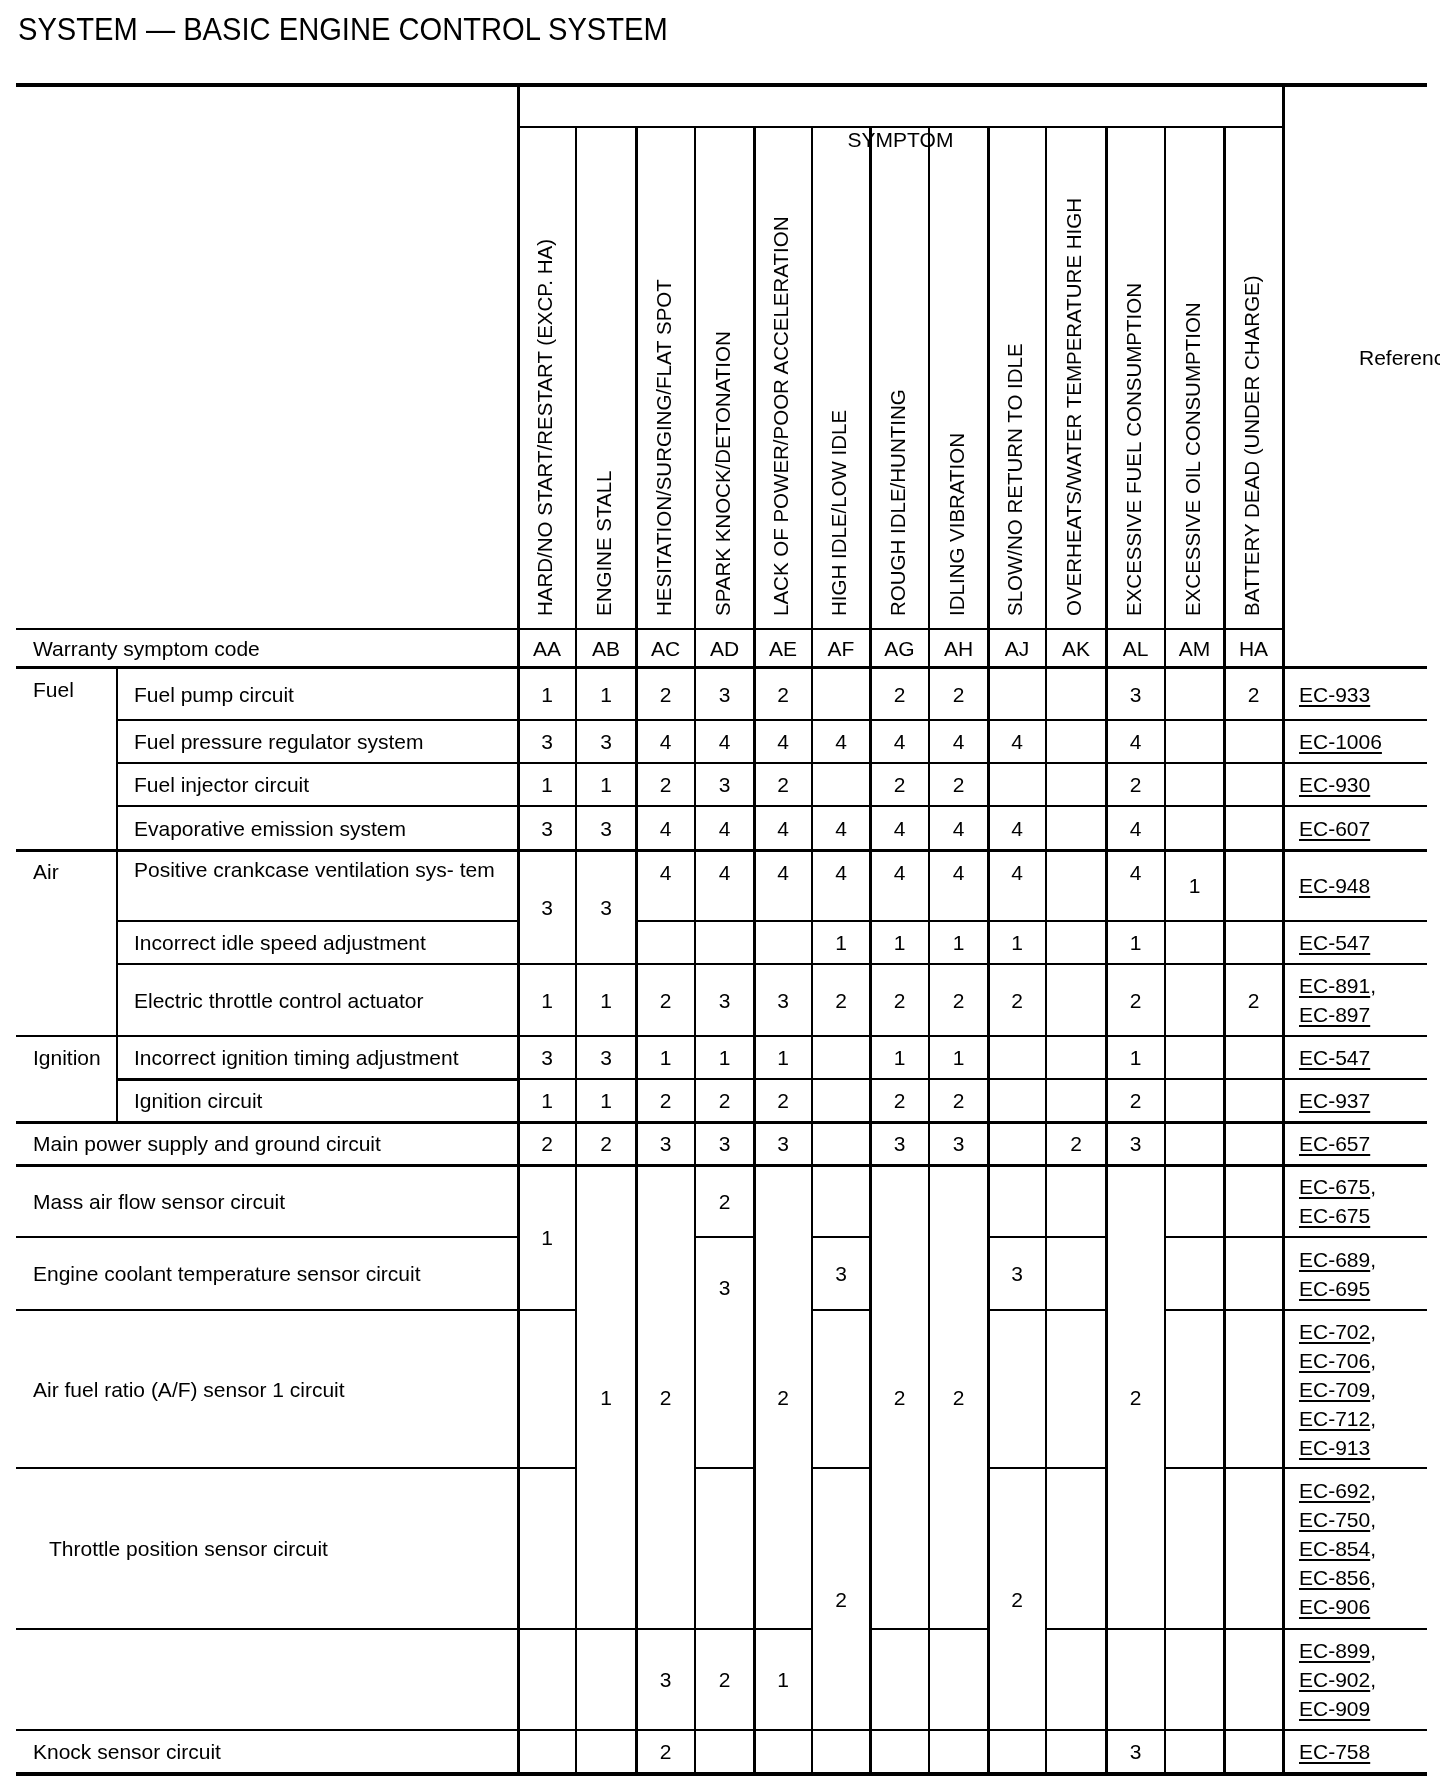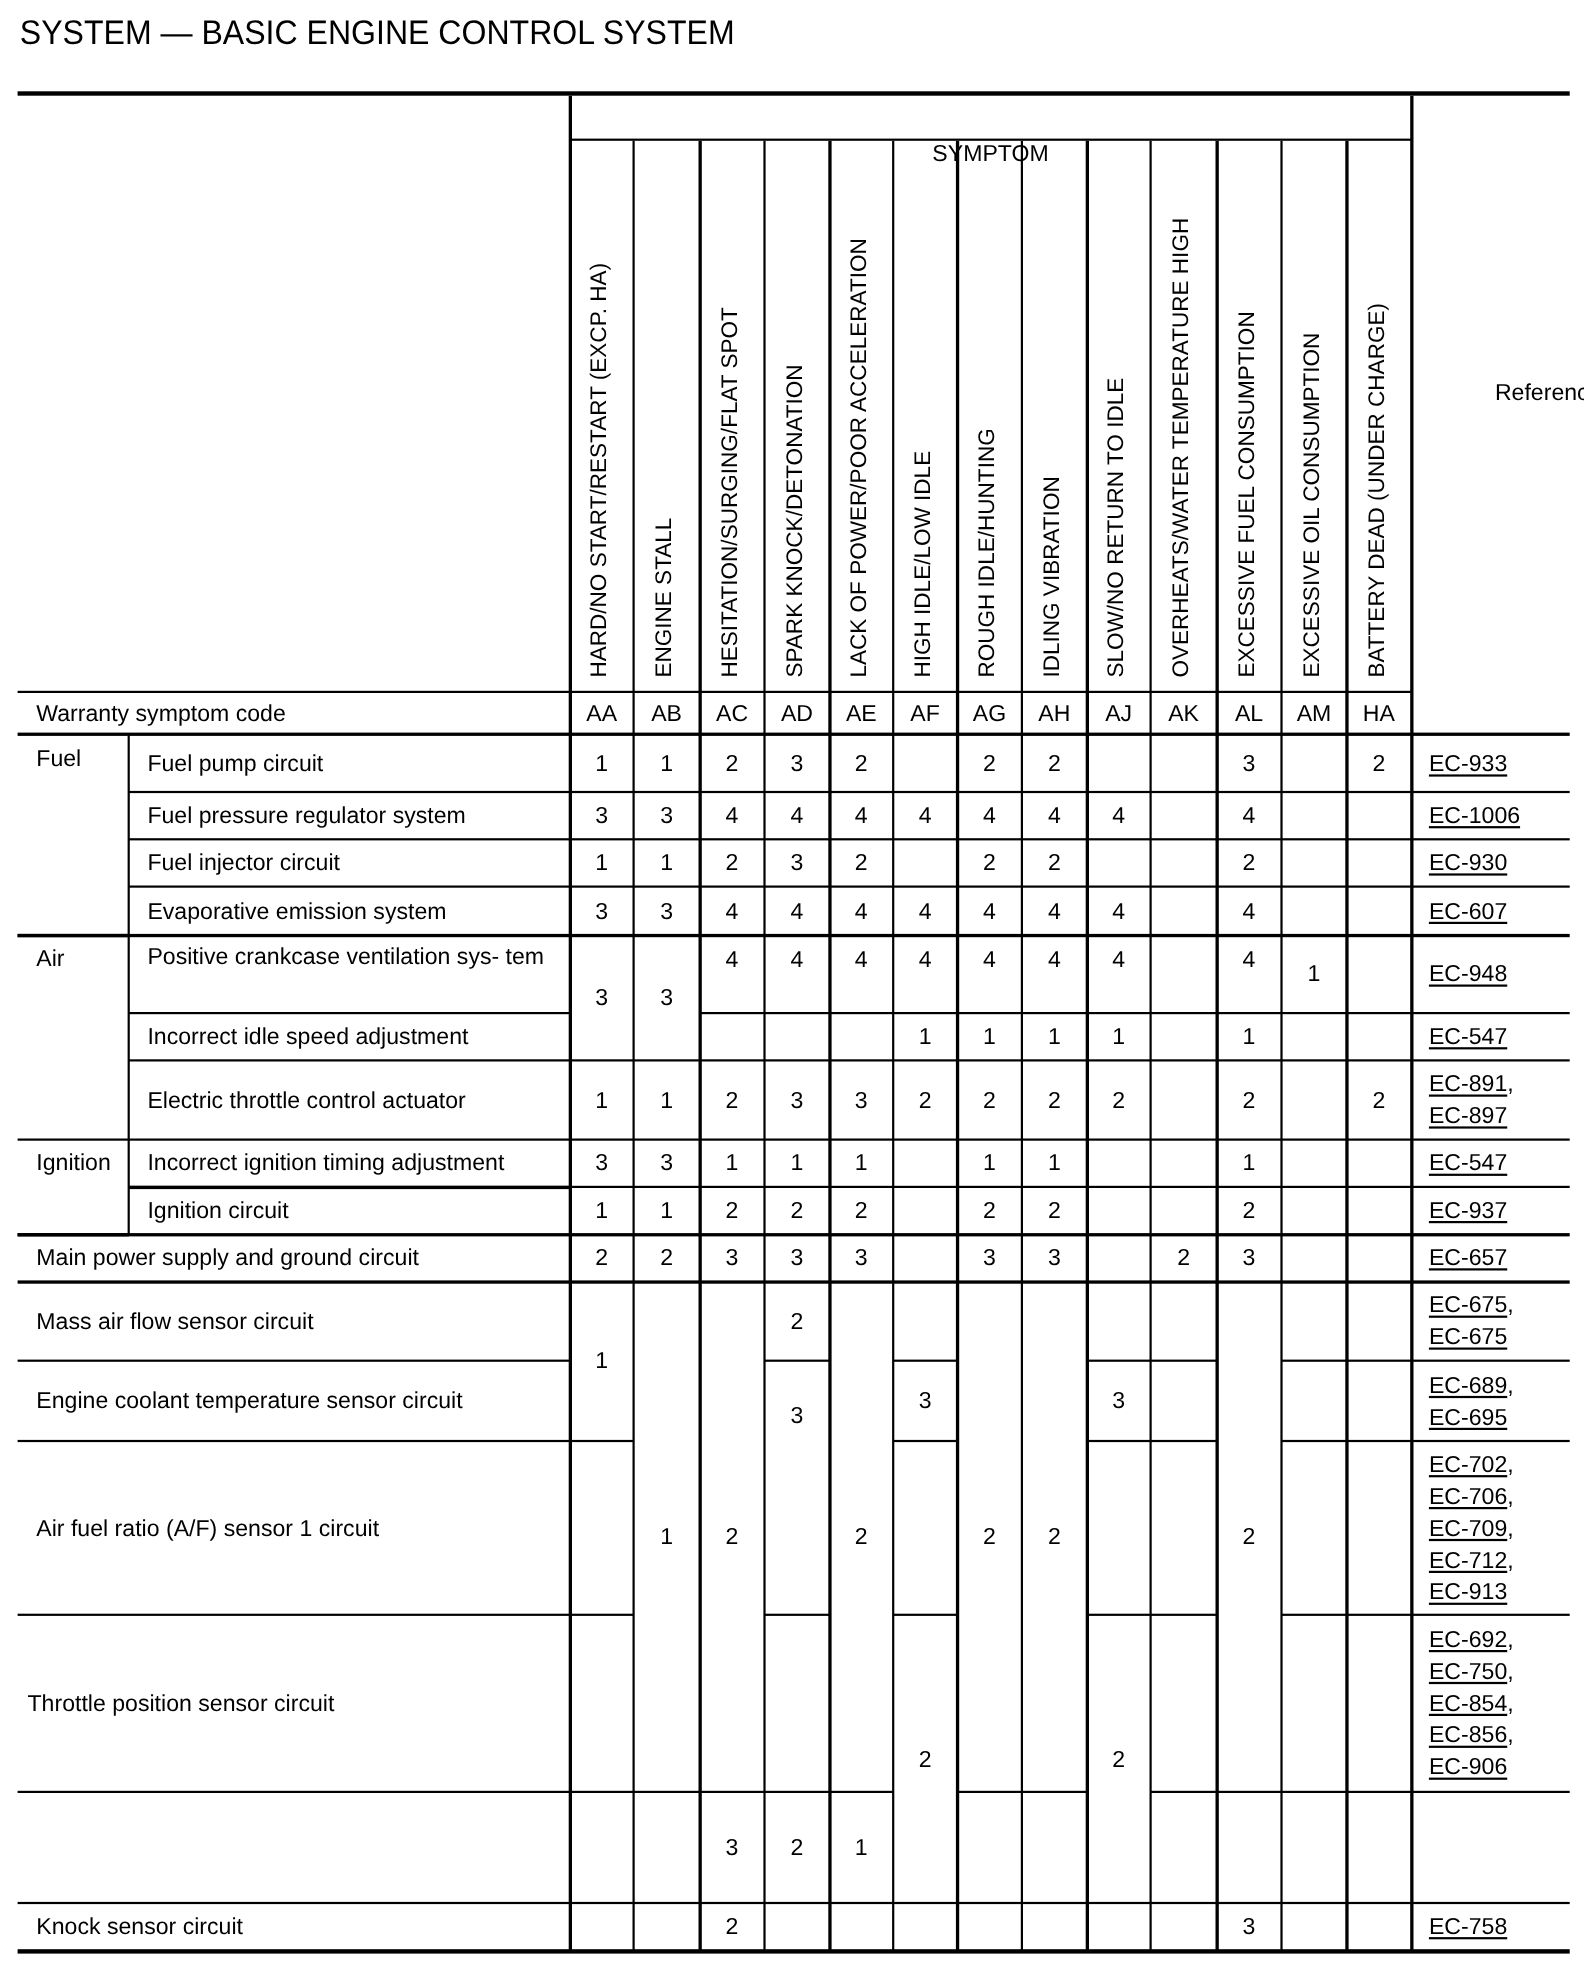--- a/index.html
+++ b/index.html
@@ -134,27 +134,32 @@
       <div><a>EC-695</a></div>
     </div>
     <div class="c txt" style="left: 16px; top: 1310px; width: 502px; height: 158px;">Air fuel ratio (A/F) sensor 1 circuit</div>
     <div class="c ref" style="left: 1283px; top: 1310px; width: 144px; height: 158px;">
       <div><a>EC-702</a>,</div>
       <div><a>EC-706</a>,</div>
       <div><a>EC-709</a>,</div>
       <div><a>EC-712</a>,</div>
       <div><a>EC-913</a></div>
     </div>
-    <div class="c txt" style="left: 8px; top: 1468px; width: 502px; height: 161px;">Throttle position sensor circuit</div>
+    <div class="c txt" style="left: 32px; top: 1468px; width: 502px; height: 161px;">Throttle position sensor circuit</div>
     <div class="c ref" style="left: 1283px; top: 1468px; width: 144px; height: 161px;">
       <div><a>EC-692</a>,</div>
       <div><a>EC-750</a>,</div>
       <div><a>EC-854</a>,</div>
       <div><a>EC-856</a>,</div>
       <div><a>EC-906</a></div>
+    </div>
+    <div class="c ref" style="left: 1283px; top: 1629px; width: 144px; height: 101px;">
+      <div><a>EC-899</a>,</div>
+      <div><a>EC-902</a>,</div>
+      <div><a>EC-909</a></div>
     </div>
     <div class="c txt" style="left: 16px; top: 1730px; width: 502px; height: 43px;">Knock sensor circuit</div>
     <div class="c ref" style="left: 1283px; top: 1730px; width: 144px; height: 43px;">
       <div><a>EC-758</a></div>
     </div>
     <div class="c num" style="left: 518px; top: 668px; width: 58px; height: 52px;">1</div>
     <div class="hl" style="left: 518px; top: 719px; width: 58px; height: 2px;"></div>
     <div class="c num" style="left: 576px; top: 668px; width: 60px; height: 52px;">1</div>
     <div class="hl" style="left: 576px; top: 719px; width: 60px; height: 2px;"></div>
     <div class="c num" style="left: 636px; top: 668px; width: 59px; height: 52px;">2</div>

